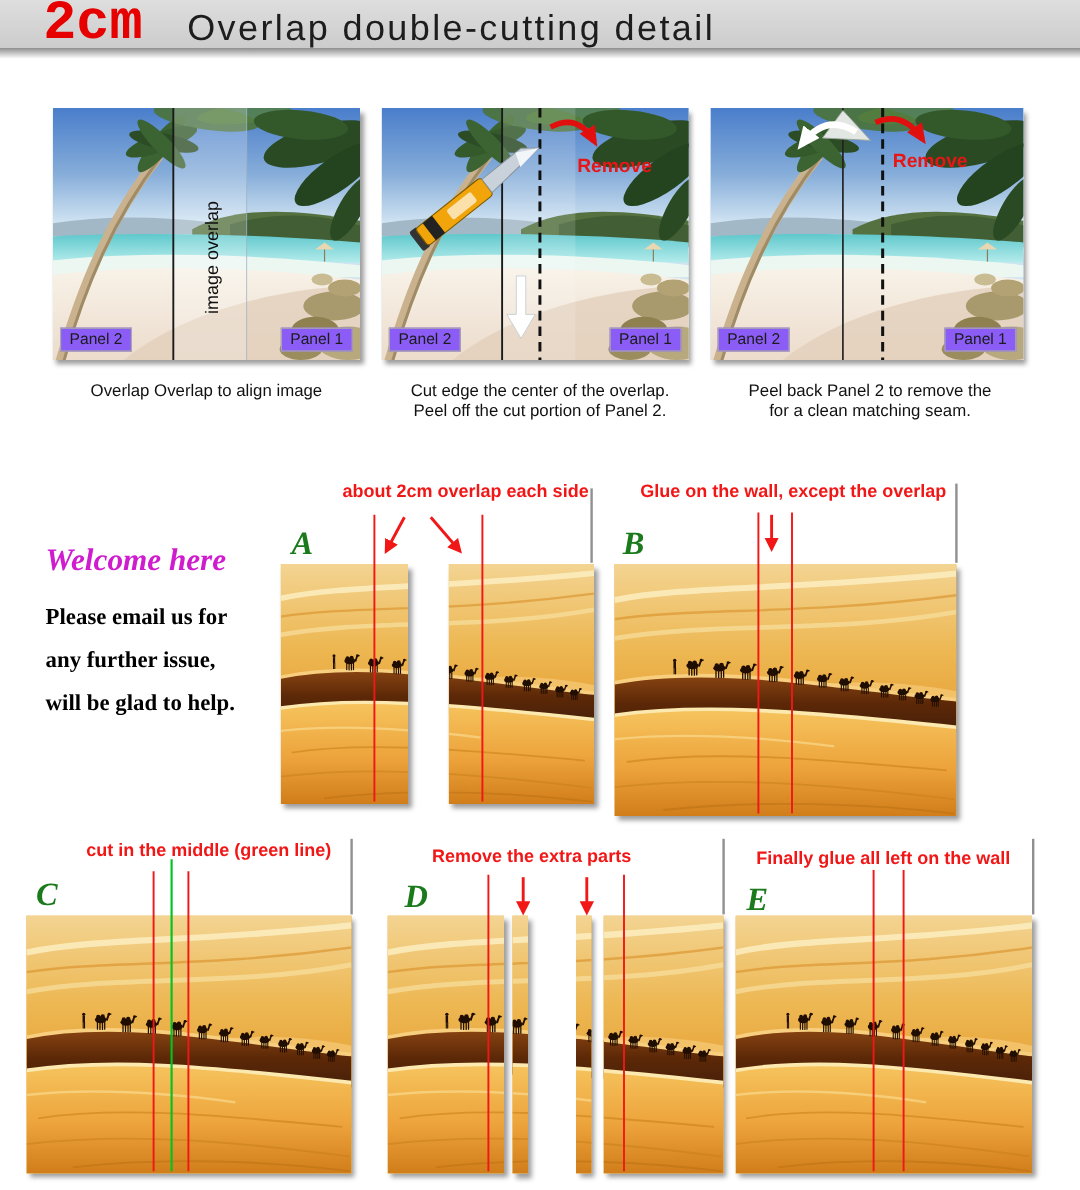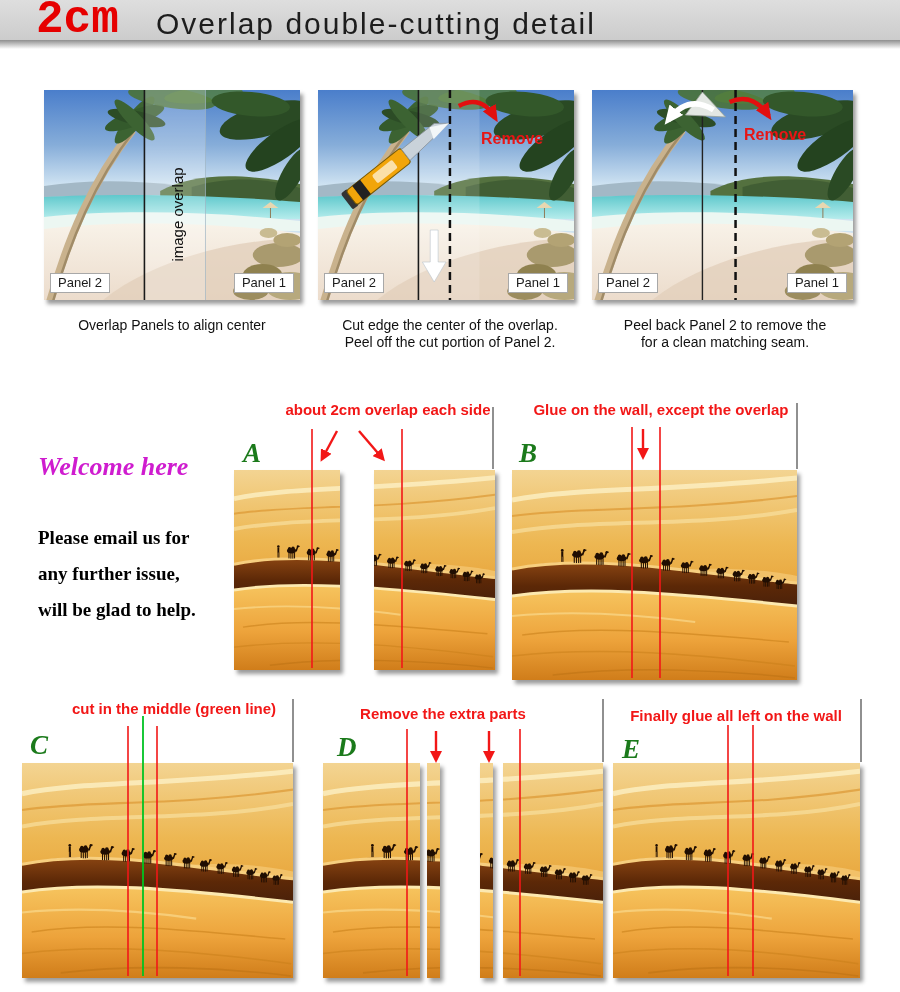--- a/index.html
+++ b/index.html
@@ -13,37 +13,37 @@
           background:linear-gradient(#8e8e8e,rgba(255,255,255,0));}
   .hdr-size{position:absolute;left:36px;top:-6px;
             font-family:"Liberation Mono",monospace;font-weight:bold;
             font-size:46px;color:#e60000;}
   .hdr-title{position:absolute;left:156px;top:7px;font-size:30px;color:#1d1d1d;
              letter-spacing:2px;}
 
   
   .photo{position:absolute;box-shadow:3px 4px 4px #9c9c9c;overflow:hidden;background:#cfe3f0;}
   .photo svg{position:absolute;left:0;top:0;}
-  .ptag{position:absolute;bottom:7px;background:#ffffff;border:1px solid #a8a8a8;
+  .ptag{position:absolute;bottom:7px;background:#8b5cf6;border:1px solid #a8a8a8;
         color:#1c1c1c;font-size:13px;padding:1px 7px;line-height:16px;}
   .ptag.left{left:6px;} .ptag.right{right:6px;}
   .band-label{position:absolute;left:67px;top:116px;width:132px;text-align:center;
         transform:rotate(-90deg);font-size:15px;color:#101010;}
   .remove-label{position:absolute;color:#e81515;font-weight:bold;font-size:16px;}
 
   
   .caption{position:absolute;width:300px;text-align:center;font-size:14px;
            line-height:17px;color:#111111;}
 
   
   .welcome-head{position:absolute;left:38px;top:452px;
       font-family:"Liberation Serif",serif;font-style:italic;font-weight:bold;
       font-size:26px;color:#cf1ccf;}
   .welcome-line{position:absolute;left:38px;width:200px;
-      font-family:"Liberation Serif",serif;font-weight:bold;font-size:19px;color:#000;margin-top:23px;}
+      font-family:"Liberation Serif",serif;font-weight:bold;font-size:19px;color:#000;}
 
   
   .anno{position:absolute;width:300px;text-align:center;font-weight:bold;
         font-size:15px;color:#f21717;}
   .letter{position:absolute;font-family:"Liberation Serif",serif;font-style:italic;
           font-weight:bold;font-size:27px;color:#1b7a1b;}
 
   .desert{position:absolute;box-shadow:3px 4px 4px #9c9c9c;overflow:hidden;background:#eeb64e;}
 
   .overlay{position:absolute;left:0;top:0;z-index:6;pointer-events:none;}
@@ -230,21 +230,21 @@
       <polygon points="110,2 133,27 93,25" fill="#e3e7e3" stroke="#9aa29a" stroke-width="0.8"></polygon>
       <path d="M121,20 Q96,4 76,30" stroke="#ffffff" stroke-width="5.5" fill="none" marker-end="url(#arrow-white-b)"></path>
       <path d="M137,12 Q160,2 176,26" stroke="#e20f0f" stroke-width="4.5" fill="none" marker-end="url(#arrow-red-b)"></path>
     </svg>
     <div class="remove-label" style="left:152px;top:36px">Remove</div>
     <div class="ptag left">Panel 2</div>
     <div class="ptag right">Panel 1</div>
   </div>
 
   <div class="caption" style="left:22px;top:317px">
-    <div>Overlap Panels to align center</div>
+    <div>Overlap Overlap to align image</div>
   </div>
   <div class="caption" style="left:300px;top:317px">
     <div>Cut edge the center of the overlap.</div>
     <div>Peel off the cut portion of Panel 2.</div>
   </div>
   <div class="caption" style="left:575px;top:317px">
     <div>Peel back Panel 2 to remove the</div>
     <div>for a clean matching seam.</div>
   </div>
 

